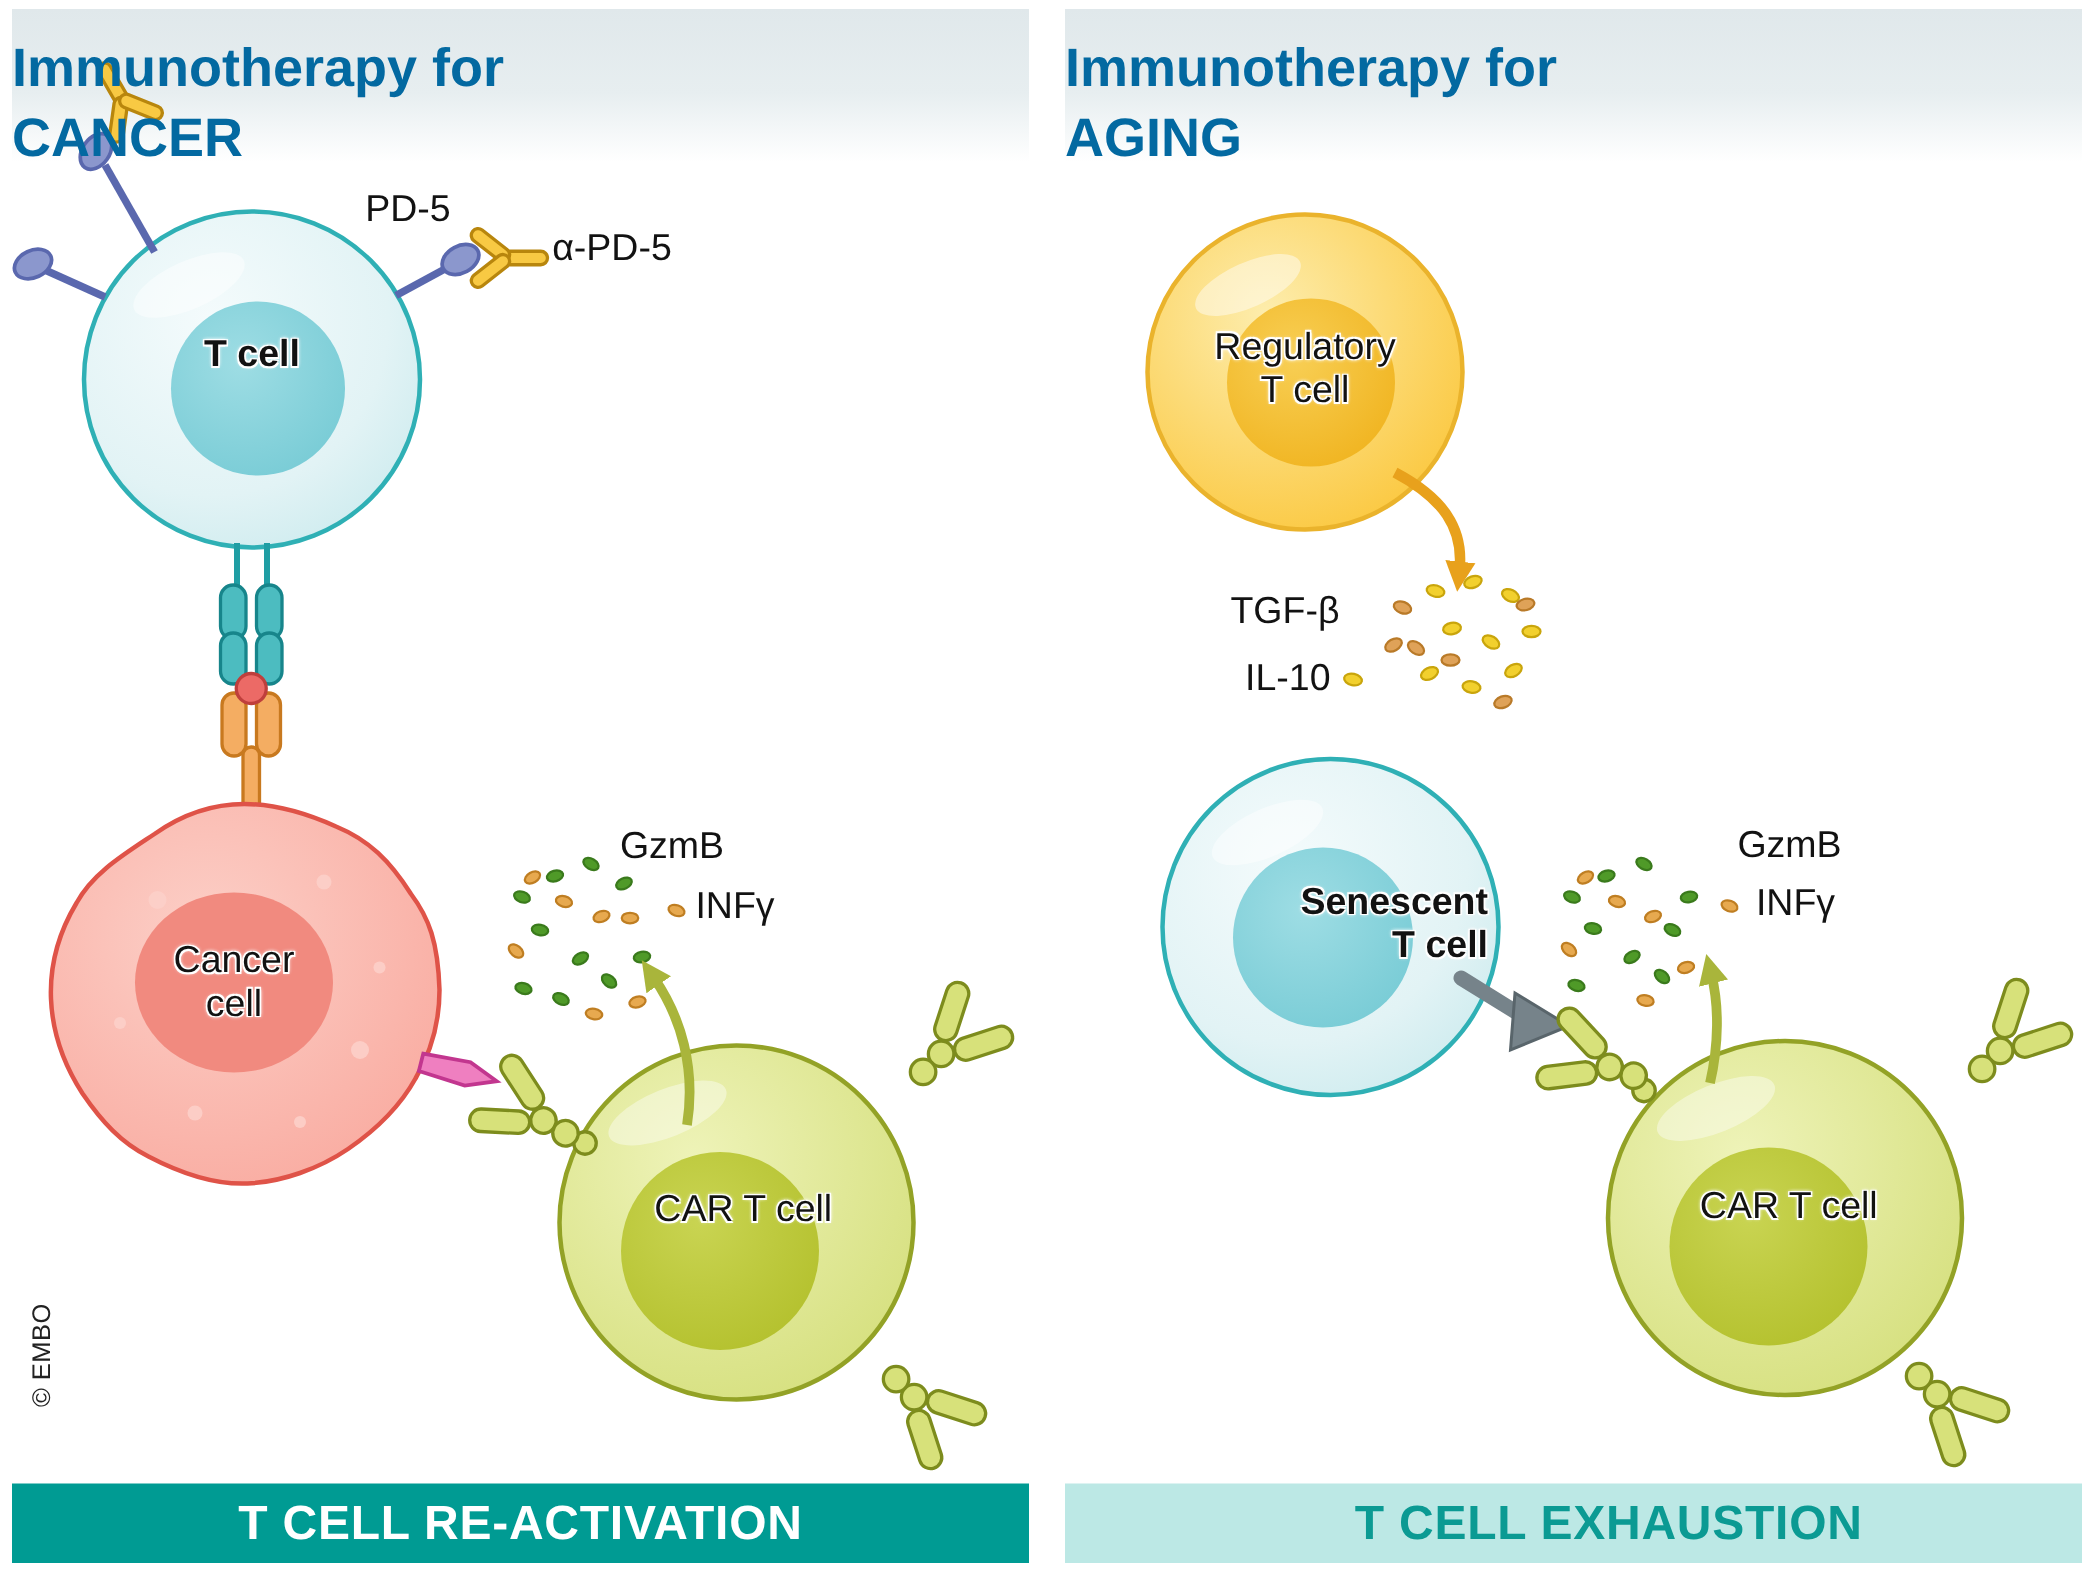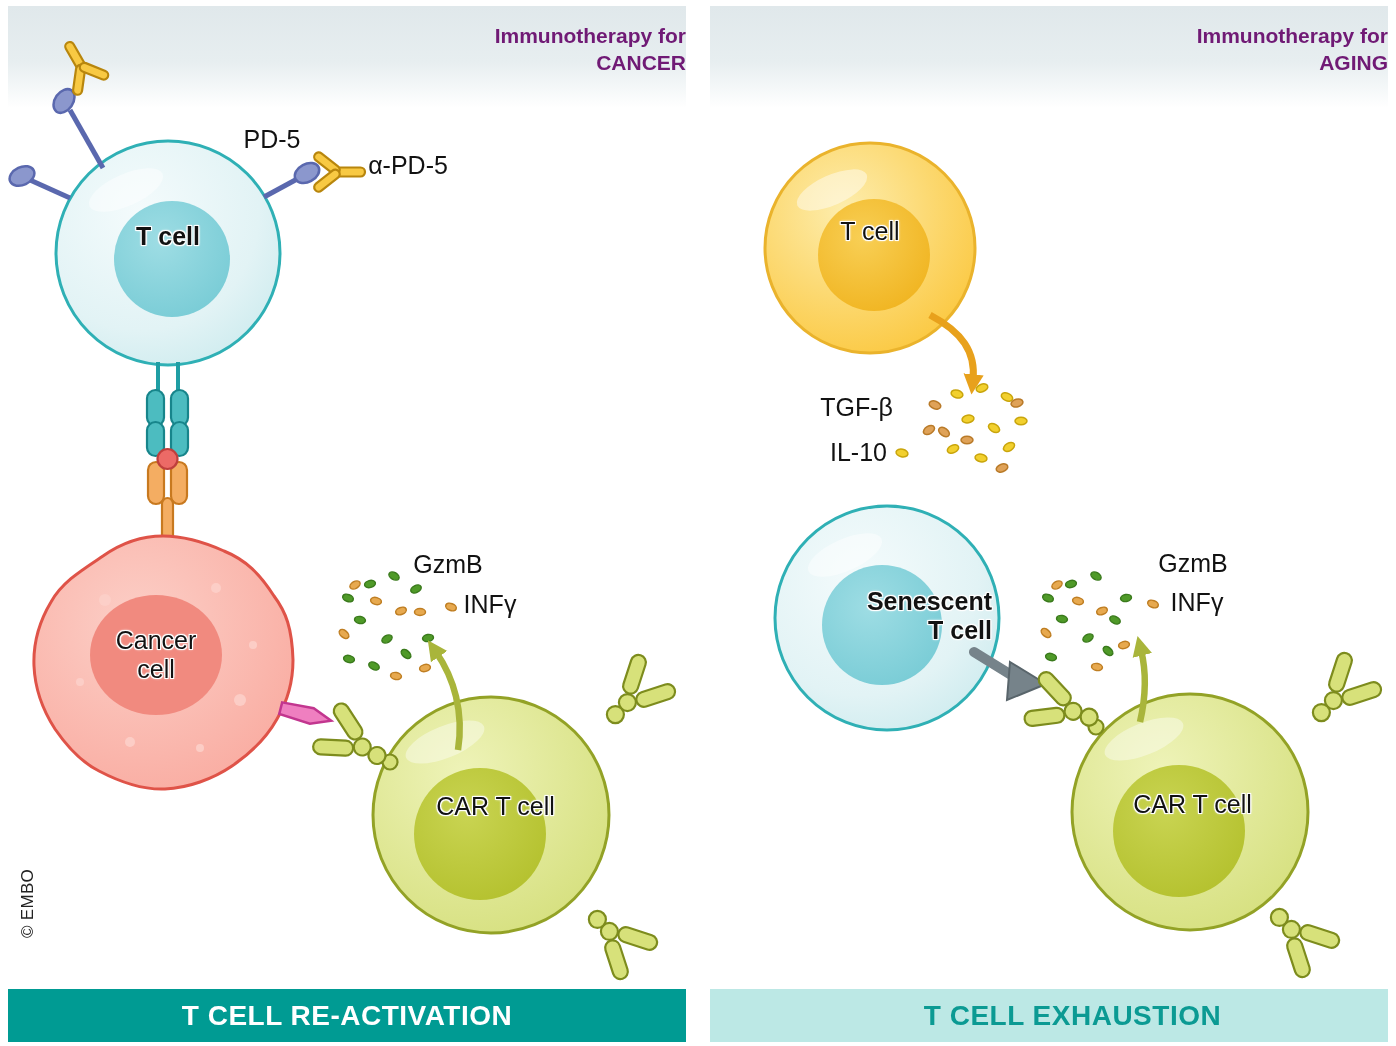--- a/index.html
+++ b/index.html
@@ -5,31 +5,31 @@
   html,body{margin:0;padding:0;background:#ffffff;}
   #canvas{
     position:relative;width:1396px;height:1046px;background:#ffffff;overflow:hidden;
     font-family:"Liberation Sans", sans-serif;color:#111;
   }
   .panel{position:absolute;top:0;height:1046px;background:#ffffff;}
   #panel-left{left:8px;width:678px;}
   #panel-right{left:710px;width:678px;}
   .header-band{position:absolute;left:0;right:0;top:6px;height:102px;
     background:linear-gradient(to bottom,#e0e8eb 0%,#e7eef0 55%,#ffffff 100%);}
-  .panel-title{position:absolute;left:0;right:0;top:22px;text-align:right;
-    font-weight:700;font-size:21px;line-height:1.3;color:#701a75;}
+  .panel-title{position:absolute;left:0;right:0;top:22px;text-align:left;
+    font-weight:700;font-size:36px;line-height:1.3;color:#0369a1;}
   .panel-title span{display:block;}
   .panel-svg{position:absolute;left:0;top:0;pointer-events:none;}
   .label{position:absolute;font-size:25px;line-height:1.14;text-align:center;color:#121212;white-space:nowrap;
     text-shadow:0 0 3px #fff,0 0 3px #fff,-1px -1px 0 #fff,1px 1px 0 #fff,1px -1px 0 #fff,-1px 1px 0 #fff;}
   .label span{display:block;}
   .bold{font-weight:700;}
   .right-align{text-align:right;}
   .banner{position:absolute;left:0;right:0;top:989px;height:53px;display:flex;
-    align-items:center;justify-content:center;font-weight:700;font-size:28px;letter-spacing:.5px;}
+    align-items:center;justify-content:center;font-weight:700;font-size:32px;letter-spacing:.5px;}
   .banner-dark{background:#009b93;color:#ffffff;}
   .banner-light{background:#bce8e5;color:#0b9a93;padding-left:47px;}
   .credit{position:absolute;left:10px;top:938px;transform:rotate(-90deg);transform-origin:0 0;
     font-size:17px;color:#222;letter-spacing:.3px;white-space:nowrap;}
 </style>
 </head>
 <body>
 
 <div id="canvas">
 
@@ -310,20 +310,21 @@
 
       <path d="M 430,722 C 436,696 436,670 431,650" fill="none" stroke="#a9b53b" stroke-width="6.5" marker-end="url(#mOlive)"></path>
     </svg>
 
     <div class="panel-title">
       <span>Immunotherapy for</span>
       <span>AGING</span>
     </div>
 
     <div class="label" style="left:55px;top:217px;width:210px;">
+      <span>Regulatory</span>
       <span>T cell</span>
     </div>
 
     <div class="label right-align" style="left:55px;top:393px;width:128px;">TGF-β</div>
     <div class="label right-align" style="left:55px;top:438px;width:122px;">IL-10</div>
 
     <div class="label bold" style="left:72px;top:587px;width:210px;text-align:right;">
       <span>Senescent</span>
       <span>T cell</span>
     </div>

